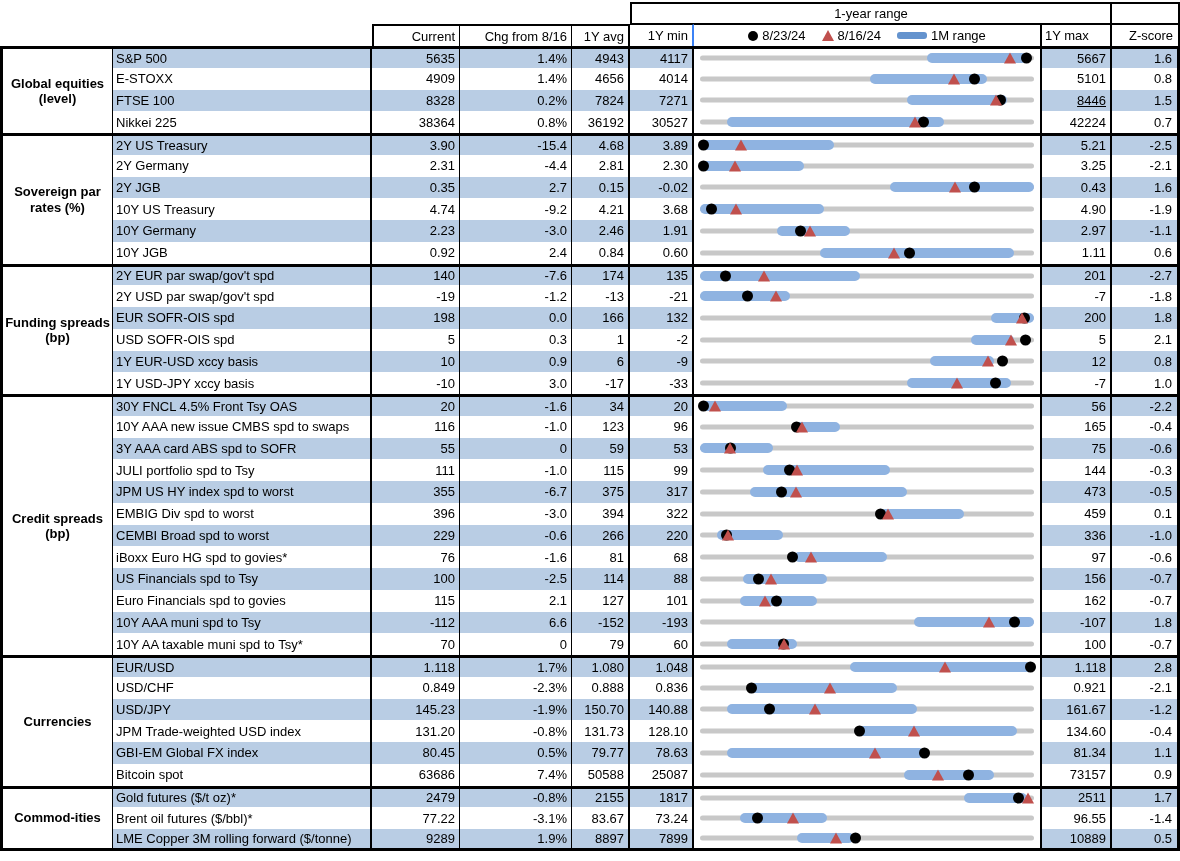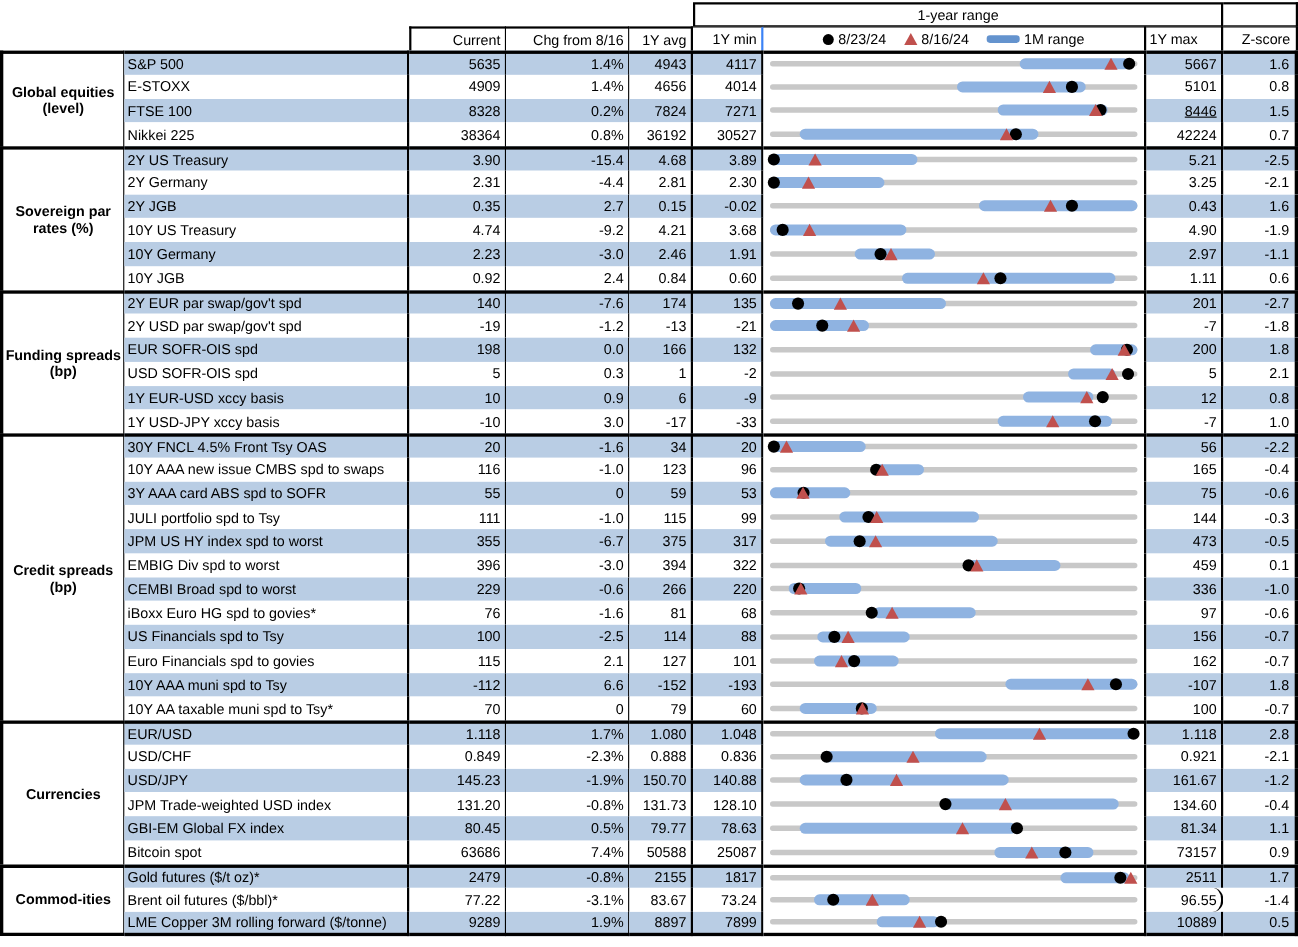--- a/index.html
+++ b/index.html
@@ -545,21 +545,21 @@
     <div class="cell val b1" style="grid-area: 38 / 3;">77.22</div>
     <div class="cell val b1" style="grid-area: 38 / 4;">-3.1%</div>
     <div class="cell val b2" style="grid-area: 38 / 5;">83.67</div>
     <div class="cell val b2" style="grid-area: 38 / 6;">73.24</div>
     <div class="cell chart" style="grid-area: 38 / 7;">
       <div class="track"></div>
       <div class="mbar" style="left: 46.08px; width: 86.84px;"></div>
       <div class="dot" style="left: 57.614px;"></div>
       <div class="tri" style="left: 92.518px;"></div>
     </div>
-    <div class="cell val b2" style="grid-area: 38 / 8; border-radius: 10px;">96.55</div>
+    <div class="cell val b2" style="grid-area: 38 / 8;">96.55</div>
     <div class="cell val bout z" style="grid-area: 38 / 9;">-1.4</div>
     <div class="cell name blue last" style="grid-area: 39 / 2;">LME Copper 3M rolling forward ($/tonne)</div>
     <div class="cell val b1 blue last" style="grid-area: 39 / 3;">9289</div>
     <div class="cell val b1 blue last" style="grid-area: 39 / 4;">1.9%</div>
     <div class="cell val b2 blue last" style="grid-area: 39 / 5;">8897</div>
     <div class="cell val b2 blue last" style="grid-area: 39 / 6;">7899</div>
     <div class="cell chart last" style="grid-area: 39 / 7;">
       <div class="track"></div>
       <div class="mbar" style="left: 102.86px; width: 56.78px;"></div>
       <div class="dot" style="left: 155.81px;"></div>

